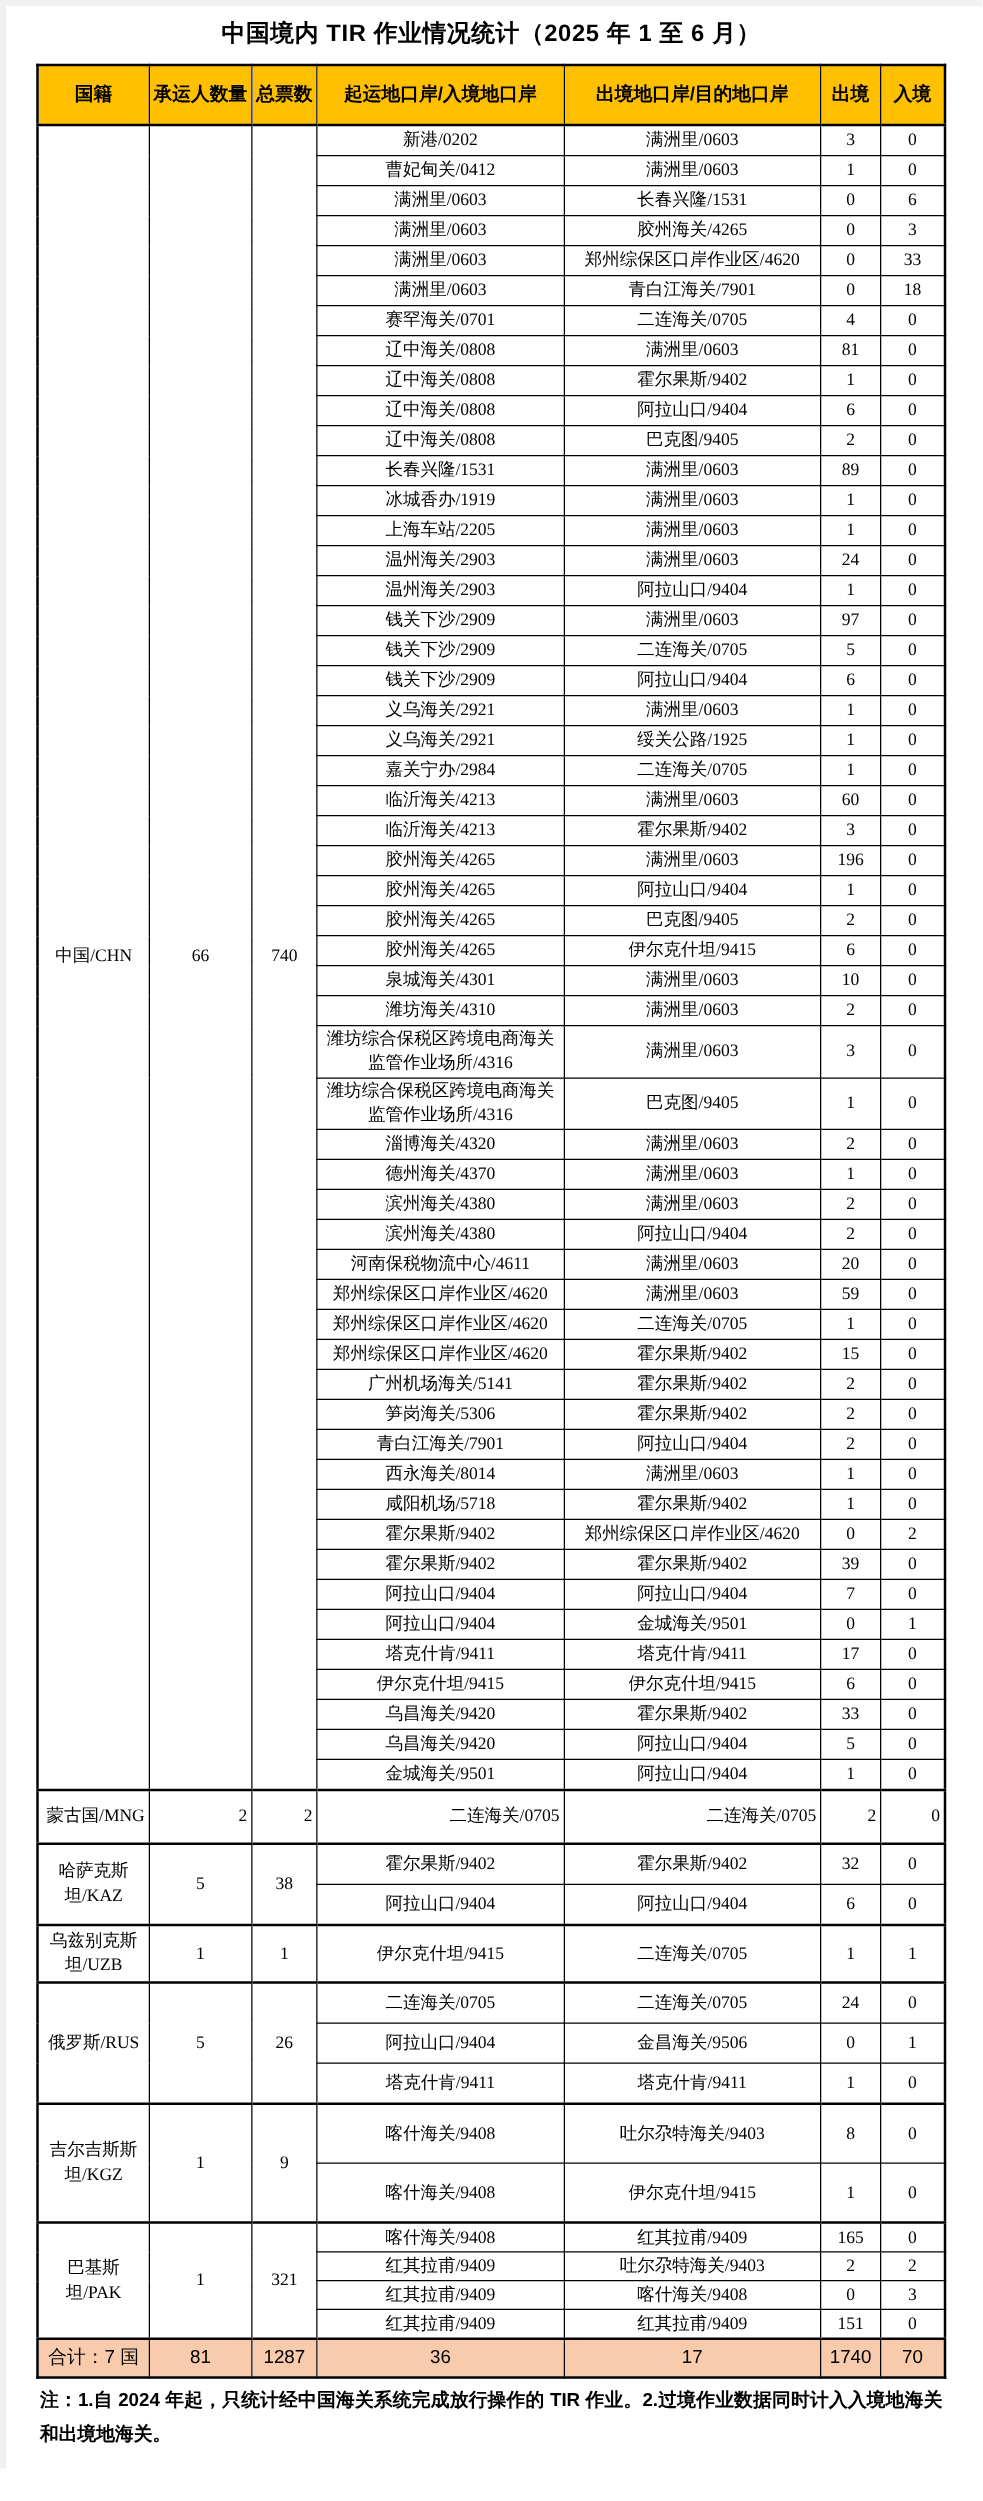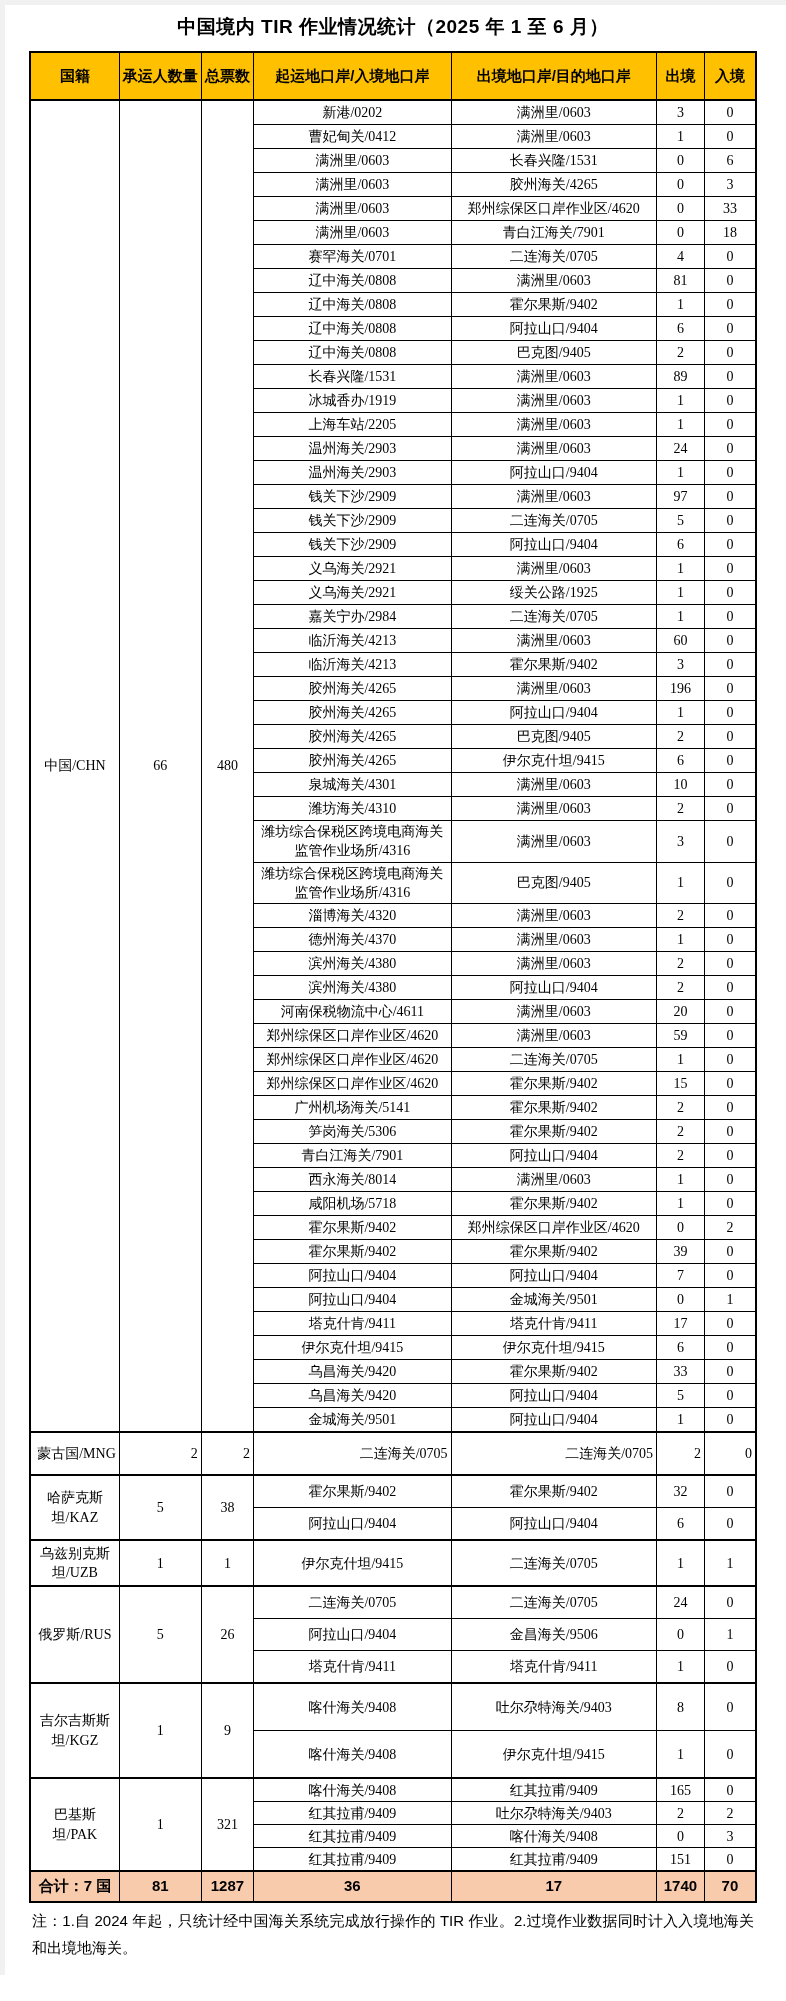--- a/index.html
+++ b/index.html
@@ -53,30 +53,30 @@
   tr.g2 > td{height:29px;}
   tr.g3 > td{height:42px;}
   tr.g4 > td{height:29px;}
   tr.g5 > td{height:44px;}
   tr.g6 > td{height:20px;}
   tr.group-start > td{border-top-width:2px;}
   td.country-cell, td.carriers-cell, td.tickets-cell{font-size:15px;margin-top:28px;}
   tr.total-row > td{
     background:#F8CBAD;
     font-family:"Liberation Sans","DejaVu Sans",sans-serif;
-    font-weight:bold;
+    font-weight:normal;
     font-size:15px;
     height:27px;
     border-top-width:2px;
   }
   .doc-note{
     width:722px;
     margin:5px auto 0 auto;
     font-family:"Liberation Sans","DejaVu Sans",sans-serif;
-    font-weight:normal;
+    font-weight:bold;
     font-size:15px;
     line-height:1.75;
     text-align:justify;
   }
 </style>
 </head>
 <body>
 
 <div class="edge-left"></div>
 <div class="edge-top"></div>
@@ -102,21 +102,21 @@
           <th>起运地口岸/入境地口岸</th>
           <th>出境地口岸/目的地口岸</th>
           <th>出境</th>
           <th>入境</th>
         </tr>
     </thead>
     <tbody>
         <tr class="g0 group-start">
           <td rowspan="54" class="country-cell">中国/CHN</td>
           <td rowspan="54" class="carriers-cell">66</td>
-          <td rowspan="54" class="tickets-cell">480</td>
+          <td rowspan="54" class="tickets-cell">740</td>
           <td>新港/0202</td>
           <td>满洲里/0603</td>
           <td>3</td>
           <td>0</td>
         </tr>
         <tr class="g0">
           <td>曹妃甸关/0412</td>
           <td>满洲里/0603</td>
           <td>1</td>
           <td>0</td>

